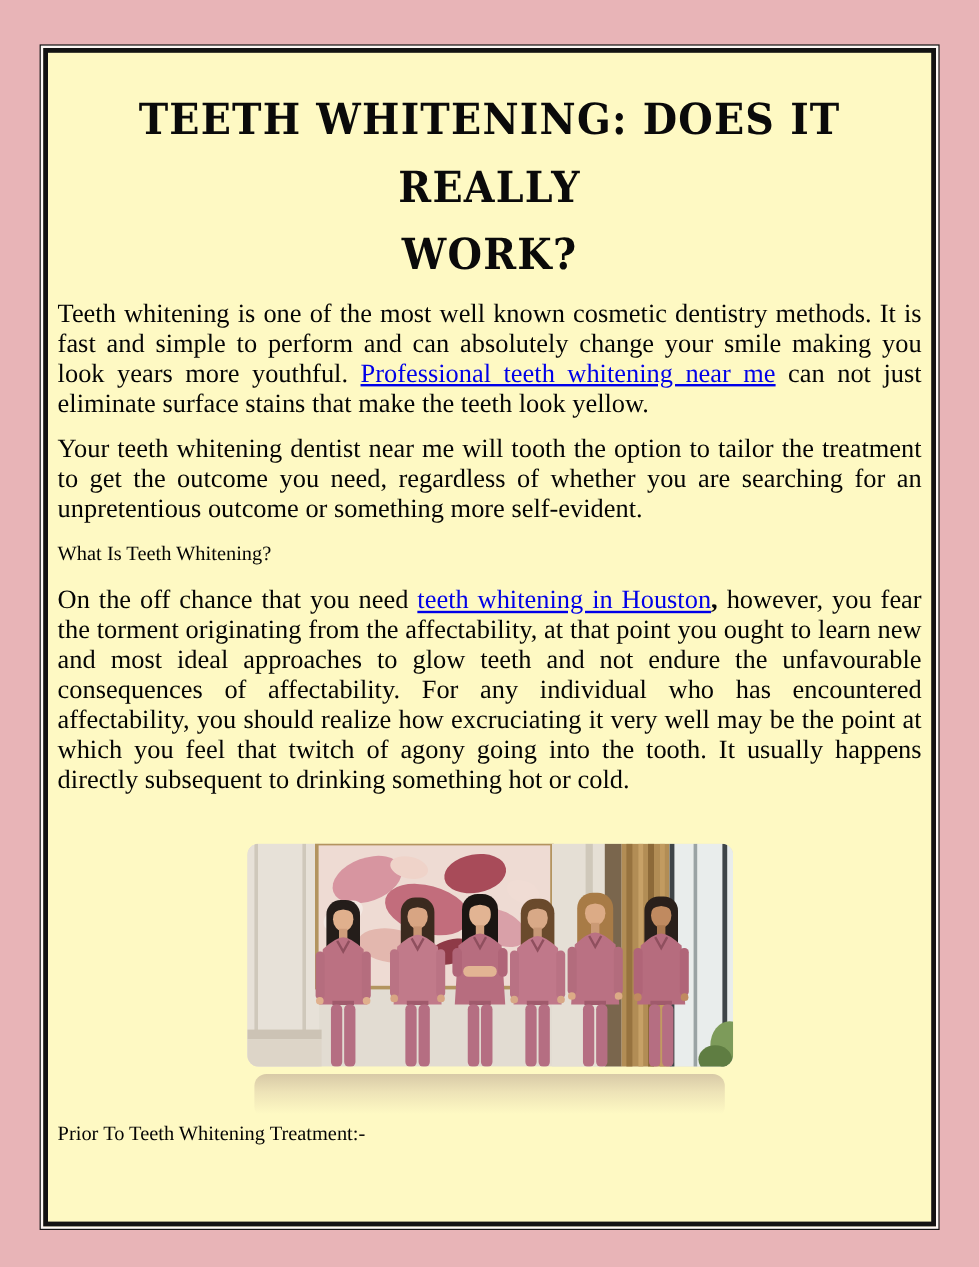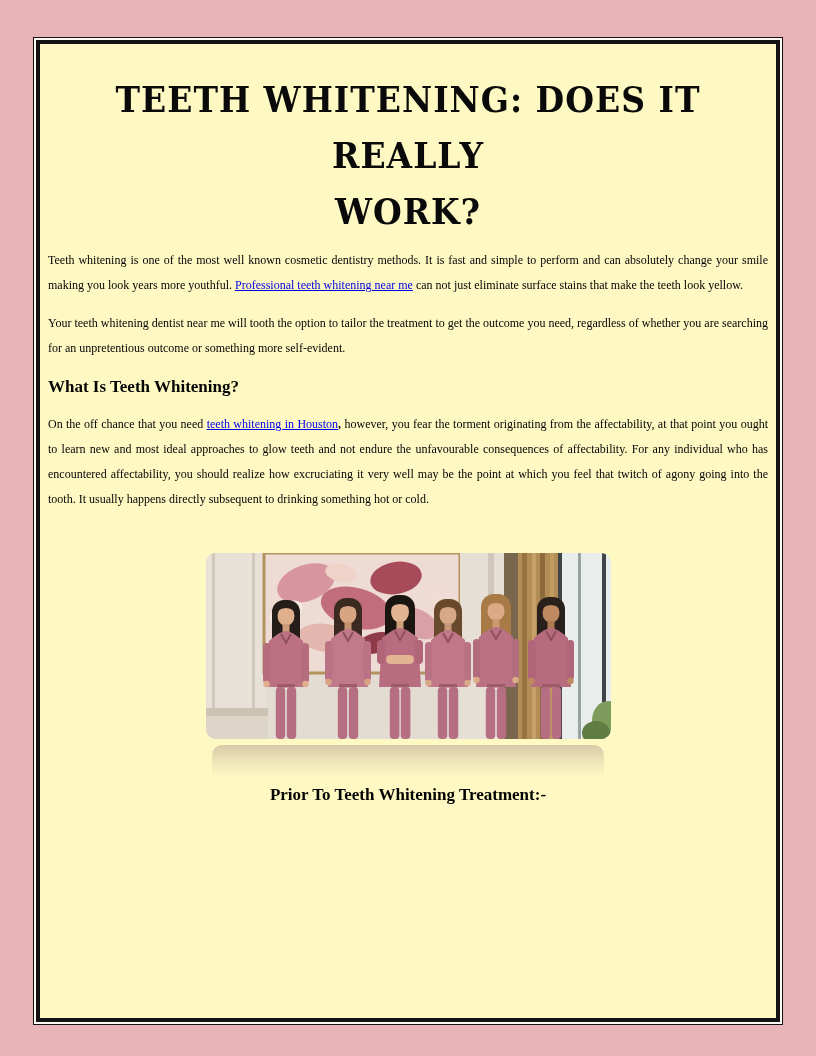--- a/index.html
+++ b/index.html
@@ -29,56 +29,56 @@
     color: #0a0a0a;
     text-align: center;
     font-size: 33px;
     line-height: 52px;
     letter-spacing: 1px;
     margin: 14px 0 20px 0;
     transform: scaleY(1.08);
     transform-origin: top center;
   }
   p.body-text {
-    font-size: 12px;
+    font-size: 22px;
     line-height: 25px;
     color: #040404;
     text-align: justify;
     margin: 0 0 13px 0;
   }
   a.doc-link {
     color: #0000e8;
     text-decoration: underline;
     cursor: pointer;
   }
   .bold { font-weight: bold; }
   h2.sub-heading {
     font-size: 17px;
     line-height: 25px;
-    font-weight: bold;
+    font-weight: normal;
     color: #040404;
     margin: 0 0 13px 0;
   }
   .photo-wrap {
     width: 405px;
     height: 186px;
     margin: 41px auto 0 auto;
     border-radius: 10px;
     overflow: hidden;
     display: block;
   }
   .photo-wrap svg { display: block; }
   .photo-reflection {
     width: 392px;
     height: 37px;
     margin: 6px auto 0 auto;
     border-radius: 10px;
     background: linear-gradient(to bottom, rgba(141,108,112,0.34) 0%, rgba(160,125,128,0.18) 40%, rgba(232,180,183,0) 90%);
   }
-  .bottom-heading { margin-top: 31px; text-align: center; }
+  .bottom-heading { margin-top: 31px; }
 </style>
 </head>
 <body>
 
 <div class="page-frame">
   <div class="content">
 
     <div class="doc-title">
       <div>TEETH WHITENING: DOES IT REALLY</div>
       <div>WORK?</div>

